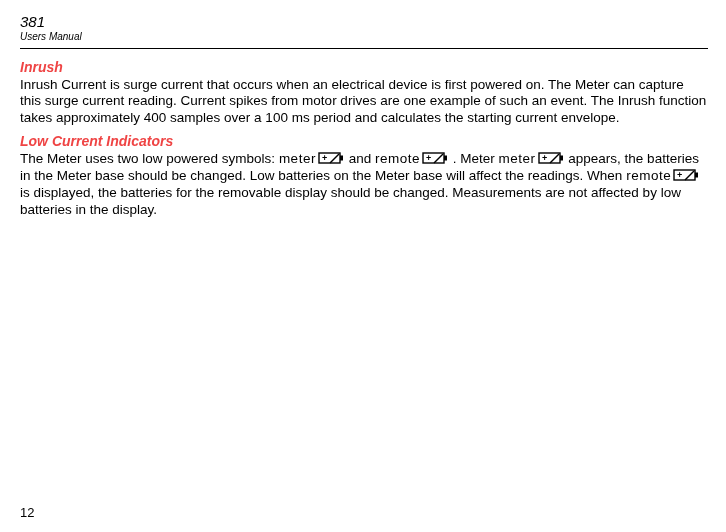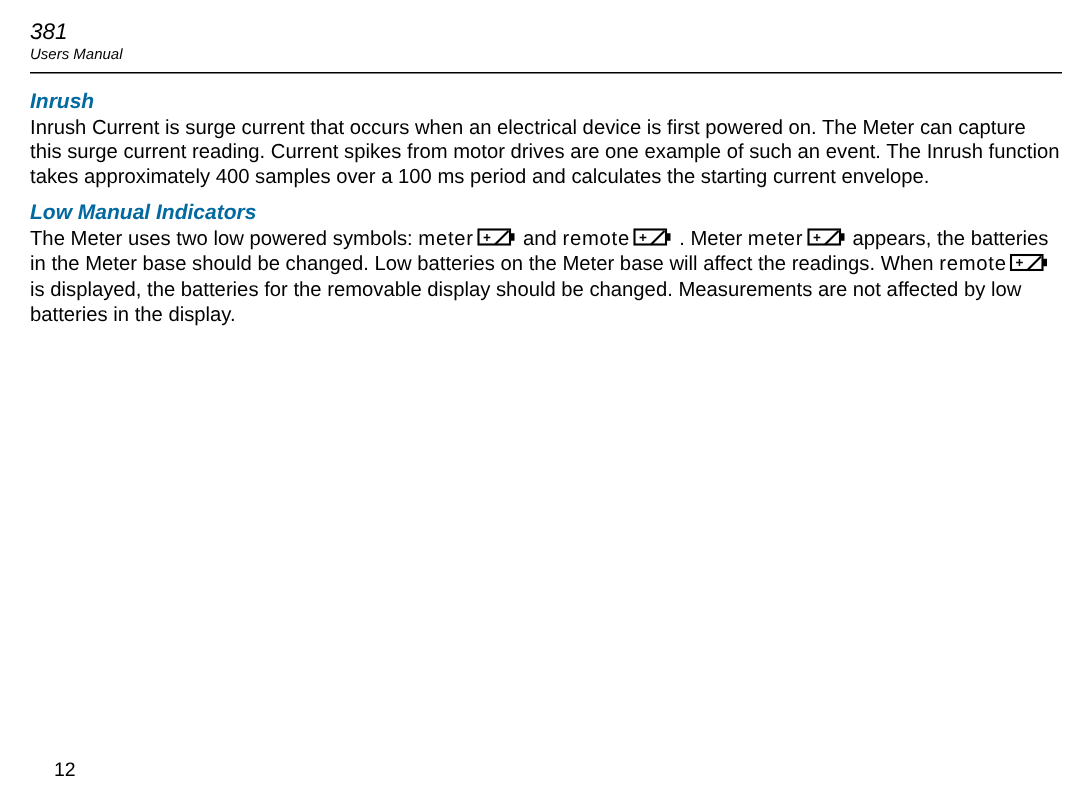--- a/index.html
+++ b/index.html
@@ -22,21 +22,21 @@
     font-style: italic;
     line-height: 1.1;
     margin-bottom: 6px;
   }
   .rule {
     border: none;
     border-top: 1px solid #000;
     margin: 4px 0 10px 0;
   }
   .section-heading {
-    color: #0369a1;
+    color: #ef4444;
     font-weight: bold;
     font-style: italic;
     font-size: 14px;
     margin-top: 6px;
     margin-bottom: 2px;
   }
   .body-text {
     font-size: 13.5px;
     line-height: 1.25;
     margin-bottom: 4px;
@@ -48,36 +48,36 @@
     margin-top: 17px;
   }
   .battery-icon {
     display: inline-block;
     vertical-align: -1px;
     margin-left: 2px;
     margin-right: 1px;
   }
   .page-number {
     position: absolute;
-    left: 36px;
+    left: 20px;
     bottom: 12px;
     font-size: 13px;
   }
 </style>
 </head>
 <body>
 
 <div class="header-model">381</div>
 <div class="header-title">Users Manual</div>
 <hr class="rule">
 
 <div class="section-heading">Inrush</div>
 <p class="body-text">Inrush Current is surge current that occurs when an electrical device is first powered on. The Meter can capture this surge current reading. Current spikes from motor drives are one example of such an event. The Inrush function takes approximately 400 samples over a 100 ms period and calculates the starting current envelope.</p>
 
-<div class="section-heading">Low Manual Indicators</div>
+<div class="section-heading">Low Current Indicators</div>
 <p class="body-text">
   <span>The Meter uses two low powered symbols:</span>
   <span class="inline-label">meter</span><svg class="battery-icon" width="26" height="12" viewBox="0 0 26 12">
       <rect x="1" y="1" width="21" height="10" fill="#fff" stroke="#000" stroke-width="1.4"></rect>
       <rect x="22" y="3.5" width="3" height="5" fill="#000"></rect>
       <text x="4" y="9" font-size="9" font-weight="bold" fill="#000">+</text>
       <line x1="12" y1="11" x2="21" y2="2" stroke="#000" stroke-width="1.4"></line>
     </svg>
   <span>and</span>
   <span class="inline-label">remote</span><svg class="battery-icon" width="26" height="12" viewBox="0 0 26 12">

